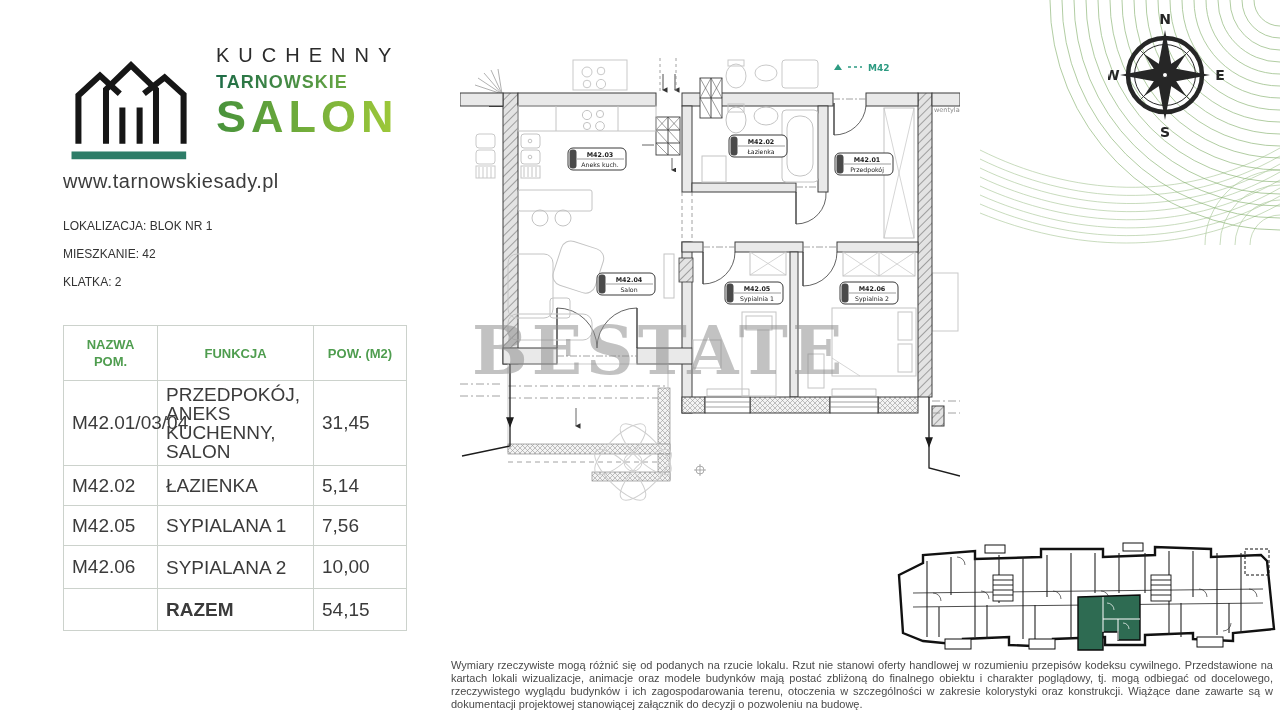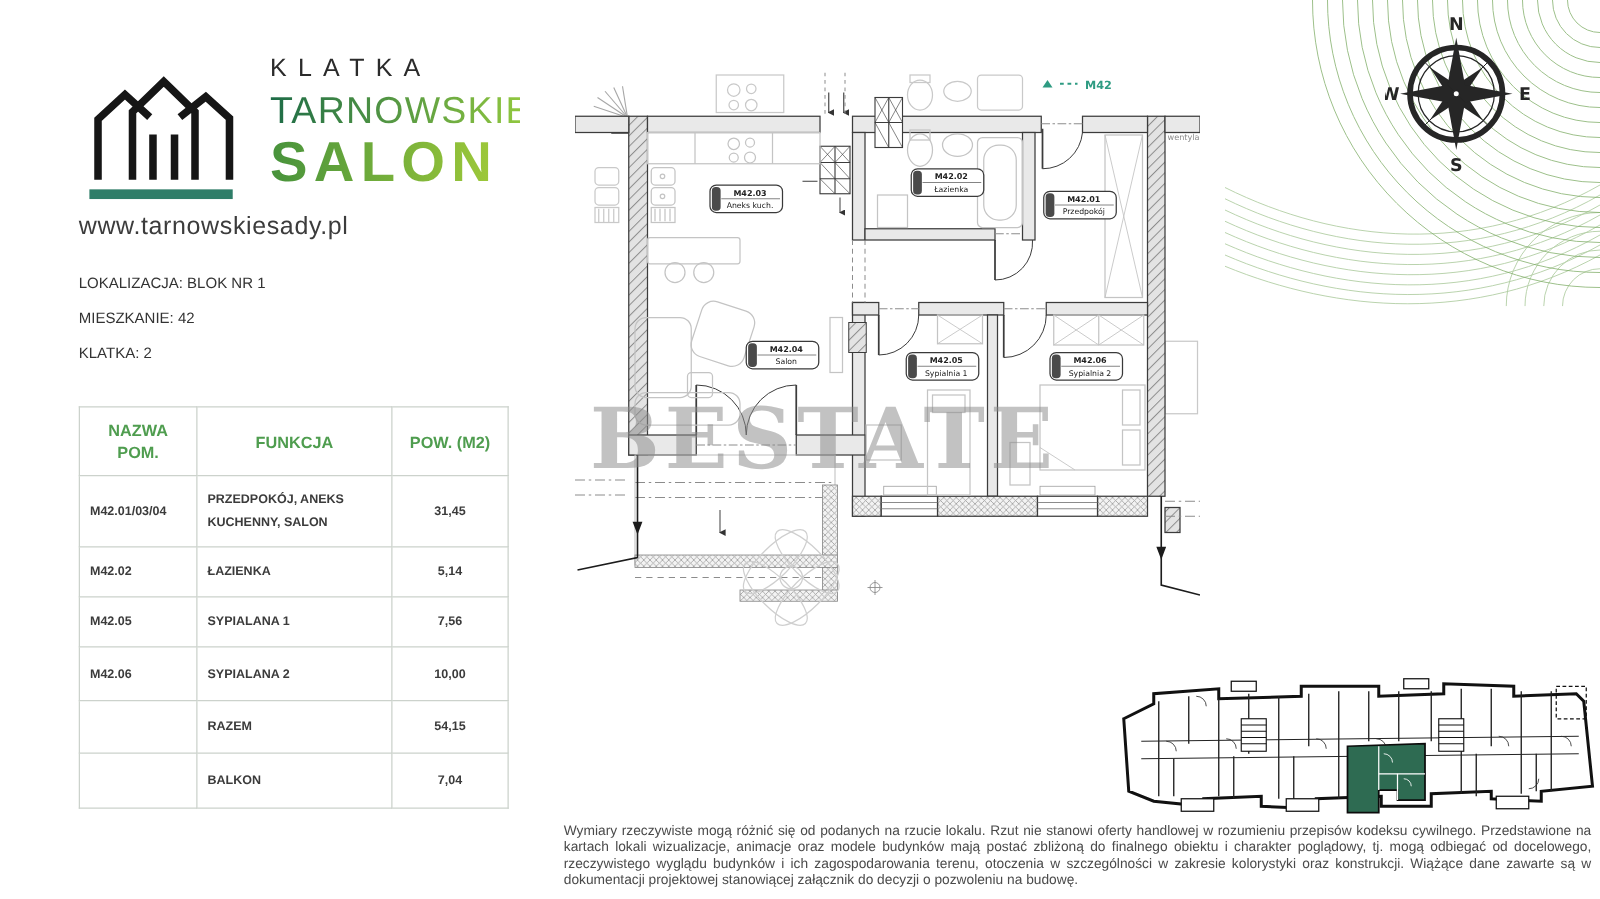--- a/index.html
+++ b/index.html
@@ -5,44 +5,44 @@
   * { margin:0; padding:0; box-sizing:border-box; }
   html,body { width:1280px; height:719px; background:#ffffff; overflow:hidden;
               font-family:"Liberation Sans", sans-serif; position:relative; }
 
   .abs { position:absolute; }
 
   
   #logo-houses { left:60px; top:42px; width:142px; height:125px; }
   #brand-text { left:216px; top:44px; width:200px; }
   .brand-osiedle { font-size:20px; letter-spacing:9px; color:#2b2b2b; font-weight:500; }
-  .brand-tarnowskie { font-size:30px; font-weight:normal; letter-spacing:1px; margin-top:5px;
+  .brand-tarnowskie { font-size:18px; font-weight:bold; letter-spacing:1px; margin-top:5px;
       color:#2e7a4e;
       background:linear-gradient(90deg,#1d6b47,#8fc63f);
       -webkit-background-clip:text; background-clip:text;
       -webkit-text-fill-color:transparent; }
   .brand-sady { font-size:45px; font-weight:bold; letter-spacing:5px; margin-top:-2px;
       color:#6fae35;
       background:linear-gradient(90deg,#47923c,#a8cf39);
       -webkit-background-clip:text; background-clip:text;
       -webkit-text-fill-color:transparent; }
   #website { left:63px; top:170px; font-size:20px; color:#3c3c3c; letter-spacing:0.5px; }
 
   
   #location { left:63px; top:212px; font-size:12px; color:#333; line-height:28px; font-weight:500; }
 
   
   #area-table { left:63px; top:325px; width:343px; border-collapse:collapse; table-layout:fixed; }
-  #area-table td, #area-table th { border:1px solid #ccd2cc; font-size:10px; color:#3b3b3b;
-        vertical-align:middle; padding:4px 8px;font-weight:bold; }
+  #area-table td, #area-table th { border:1px solid #ccd2cc; font-size:19px; color:#3b3b3b;
+        vertical-align:middle; padding:4px 8px; }
   #area-table th { color:#4f9d4f; font-size:13px; font-weight:bold; text-align:center; line-height:17px; }
   .col-name  { width:94px; }
   .col-func  { width:156px; }
   .col-area  { width:93px; }
-  td.num { text-align:center; padding-right:13px; }
+  td.num { text-align:left; padding-right:13px; }
   td.fn  { line-height:19px; }
   .razem { color:#4caf50; font-weight:bold; }
   .boldlbl { font-weight:bold; color:#2f2f2f; }
   .footlbl { font-weight:bold; color:#2f2f2f; text-align:center; font-size:15px; }
 
   
   #floor-plan { left:460px; top:58px; width:500px; height:475px; }
   #watermark { left:472px; top:312px; width:360px; font-family:"DejaVu Serif", serif;
        font-size:66px; font-weight:bold; letter-spacing:4px; color:#8b8b8b; opacity:0.52;
        transform:scaleY(1.02); }
@@ -130,21 +130,21 @@
   <g fill="none" stroke="#161616" stroke-width="7" stroke-miterlimit="4">
     <path d="M10 118 V62 L35 39 L58 60"></path>
     <path d="M42 118 V55 L71 27 L100 55 V118"></path>
     <path d="M61 118 V76 M81 118 V76"></path>
     <path d="M86 60 L110 41 L132 61 V118"></path>
   </g>
   <rect x="2" y="127" width="133" height="9" fill="#2e7d68"></rect>
 </svg>
 
 <div id="brand-text" class="abs">
-  <div class="brand-osiedle">KLATKA</div>
+  <div class="brand-osiedle">KUCHENNY</div>
   <div class="brand-tarnowskie">TARNOWSKIE</div>
   <div class="brand-sady">SALON</div>
 </div>
 
 <div id="website" class="abs">www.tarnowskiesady.pl</div>
 
 <div id="location" class="abs">
   <div>LOKALIZACJA: BLOK NR 1</div>
   <div>MIESZKANIE: 42</div>
   <div>KLATKA: 2</div>
@@ -174,25 +174,20 @@
   </tr>
   <tr style="height:43px">
     <td>M42.06</td>
     <td class="fn">SYPIALANA 2</td>
     <td class="num">10,00</td>
   </tr>
   <tr style="height:42px">
     <td></td>
     <td class="razem">RAZEM</td>
     <td class="num">54,15</td>
-  </tr>
-  <tr style="height:44px">
-    <td></td>
-    <td class="boldlbl">BALKON</td>
-    <td class="num">7,04</td>
   </tr>
 </tbody>
   </table>
 
 <svg id="floor-plan" class="abs" viewBox="0 0 500 475">
   <defs>
     <pattern id="hatch" width="6" height="6" patternUnits="userSpaceOnUse" patternTransform="rotate(45)">
       <rect width="6" height="6" fill="#e3e3e3"></rect>
       <line x1="0" y1="0" x2="0" y2="6" stroke="#8d8d8d" stroke-width="1.6"></line>
     </pattern>

